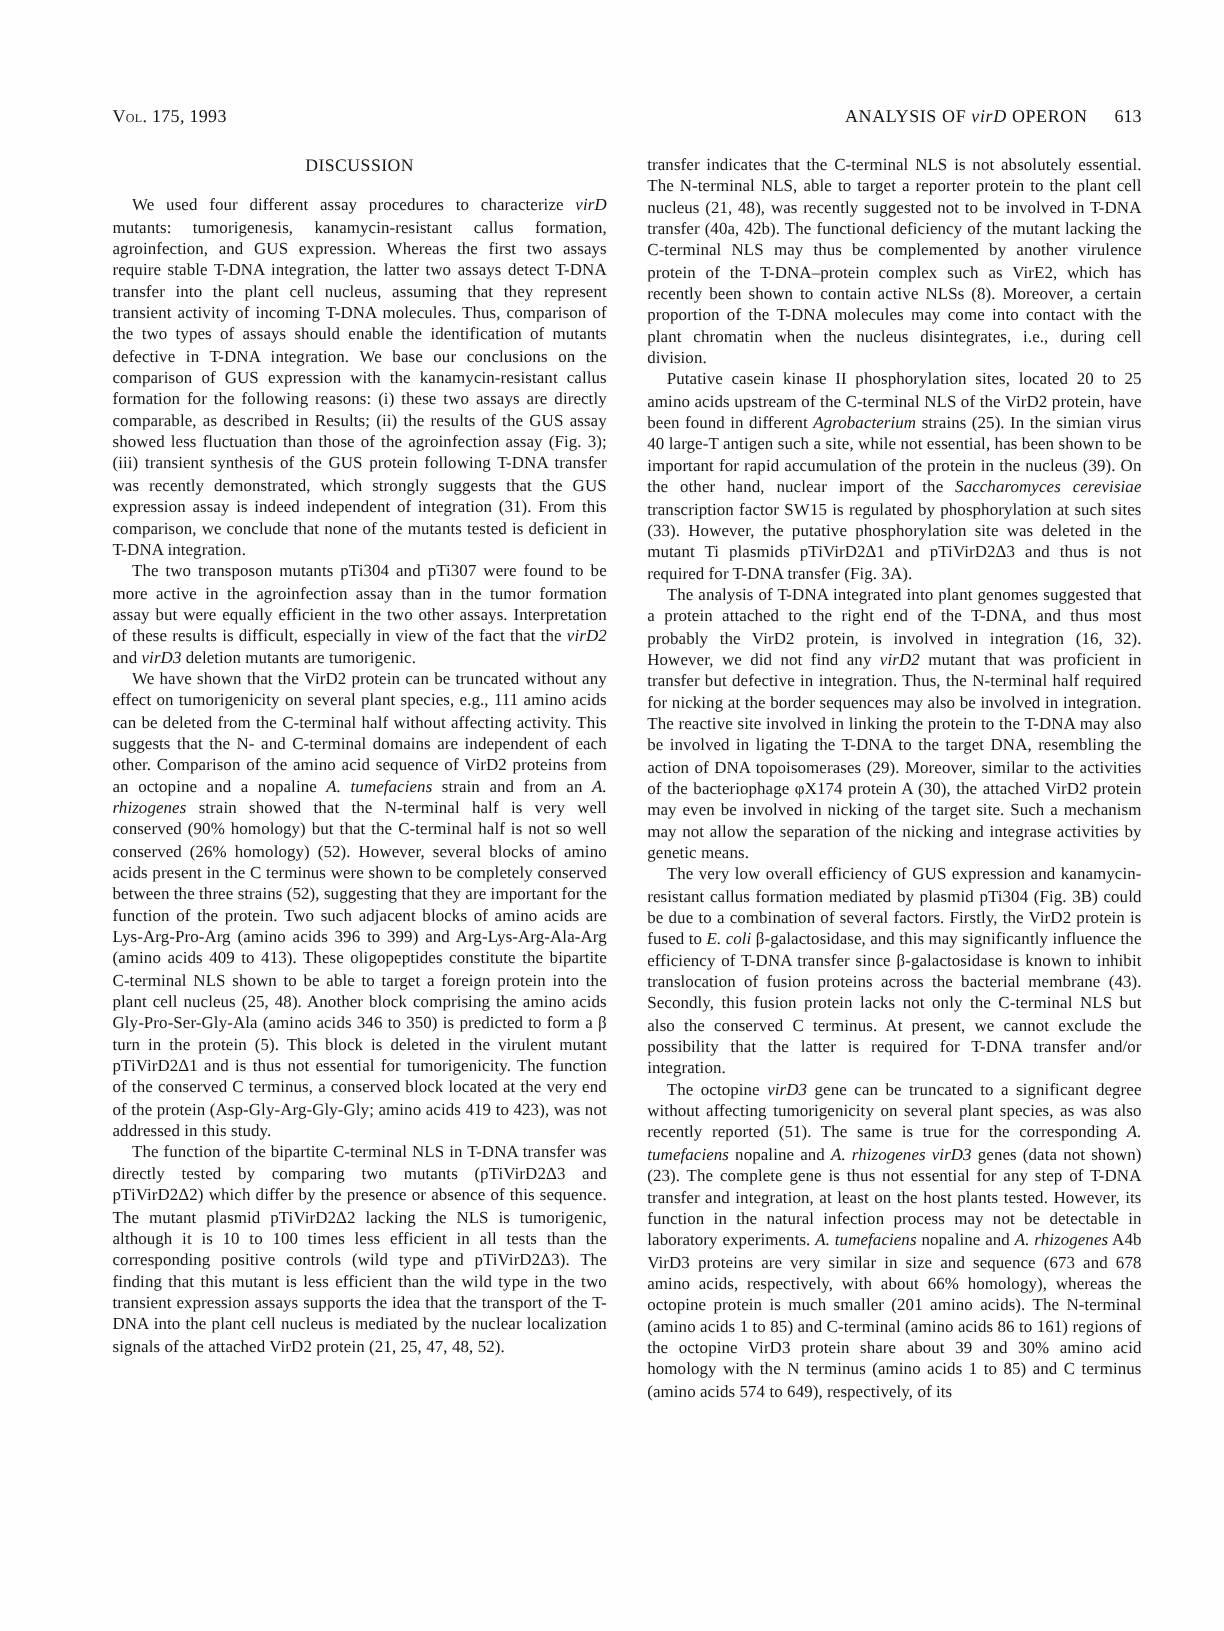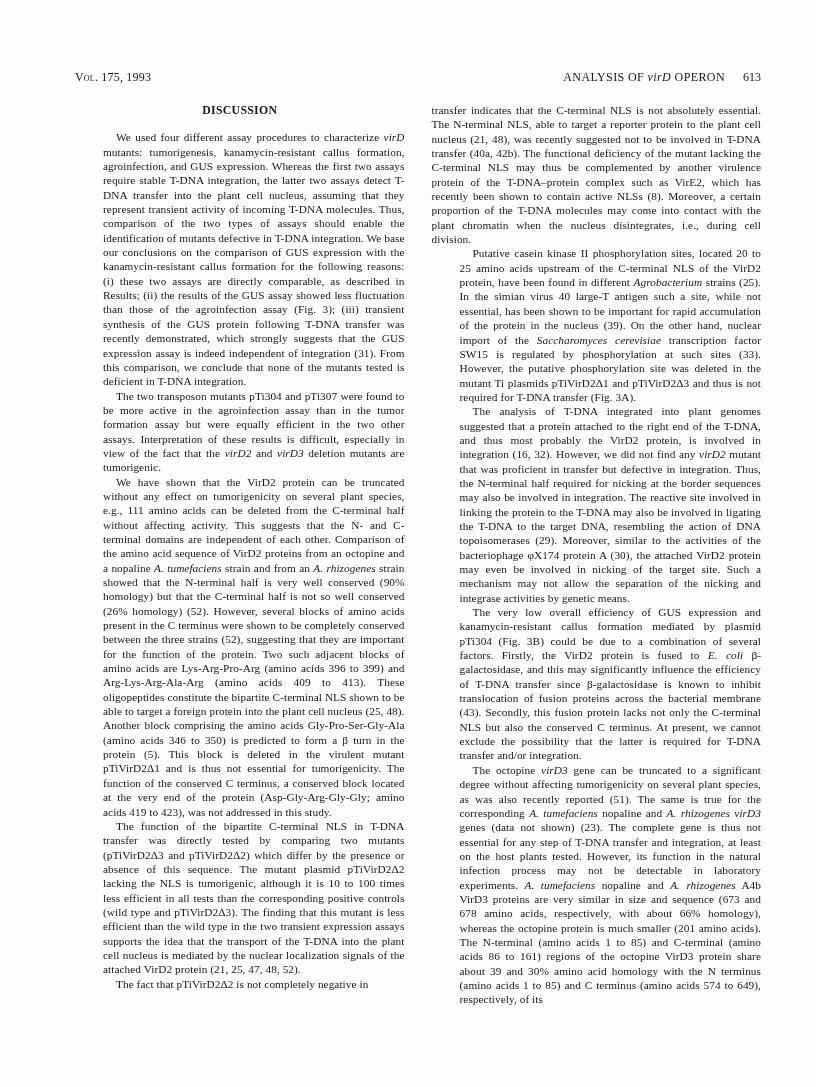--- a/index.html
+++ b/index.html
@@ -52,33 +52,32 @@
   }
   .col {
     width: 330px;
     text-align: justify;
     font-size: 11.3px;
     line-height: 14.35px;
     letter-spacing: 0.05px;
   }
   .section-heading {
     text-align: center;
-    font-weight: bold;
+    font-weight: normal;
     font-size: 11.8px;
     letter-spacing: 0.3px;
     margin: 0 0 13px 0;
   }
   .col p {
     margin: 0;
     padding: 0;
     font-family: Liberation Serif, serif;
   }
   .col p.indent {
     text-indent: 13px;
-    margin-left: 28px;
   }
   .col p em, .running-title em {
     font-style: italic;
   }
 </style>
 </head>
 <body>
 
 <div class="page">
 
@@ -91,21 +90,20 @@
   </div>
 
   <div class="columns">
     <div class="col">
       <h2 class="section-heading">DISCUSSION</h2>
       <div>
           <p class="indent"><span>We used four different assay procedures to characterize </span><em>virD</em><span> mutants: tumorigenesis, kanamycin-resistant callus formation, agroinfection, and GUS expression. Whereas the first two assays require stable T-DNA integration, the latter two assays detect T-DNA transfer into the plant cell nucleus, assuming that they represent transient activity of incoming T-DNA molecules. Thus, comparison of the two types of assays should enable the identification of mutants defective in T-DNA integration. We base our conclusions on the comparison of GUS expression with the kanamycin-resistant callus formation for the following reasons: (i) these two assays are directly comparable, as described in Results; (ii) the results of the GUS assay showed less fluctuation than those of the agroinfection assay (Fig. 3); (iii) transient synthesis of the GUS protein following T-DNA transfer was recently demonstrated, which strongly suggests that the GUS expression assay is indeed independent of integration (31). From this comparison, we conclude that none of the mutants tested is deficient in T-DNA integration.</span></p>
           <p class="indent"><span>The two transposon mutants pTi304 and pTi307 were found to be more active in the agroinfection assay than in the tumor formation assay but were equally efficient in the two other assays. Interpretation of these results is difficult, especially in view of the fact that the </span><em>virD2</em><span> and </span><em>virD3</em><span> deletion mutants are tumorigenic.</span></p>
           <p class="indent"><span>We have shown that the VirD2 protein can be truncated without any effect on tumorigenicity on several plant species, e.g., 111 amino acids can be deleted from the C-terminal half without affecting activity. This suggests that the N- and C-terminal domains are independent of each other. Comparison of the amino acid sequence of VirD2 proteins from an octopine and a nopaline </span><em>A. tumefaciens</em><span> strain and from an </span><em>A. rhizogenes</em><span> strain showed that the N-terminal half is very well conserved (90% homology) but that the C-terminal half is not so well conserved (26% homology) (52). However, several blocks of amino acids present in the C terminus were shown to be completely conserved between the three strains (52), suggesting that they are important for the function of the protein. Two such adjacent blocks of amino acids are Lys-Arg-Pro-Arg (amino acids 396 to 399) and Arg-Lys-Arg-Ala-Arg (amino acids 409 to 413). These oligopeptides constitute the bipartite C-terminal NLS shown to be able to target a foreign protein into the plant cell nucleus (25, 48). Another block comprising the amino acids Gly-Pro-Ser-Gly-Ala (amino acids 346 to 350) is predicted to form a β turn in the protein (5). This block is deleted in the virulent mutant pTiVirD2Δ1 and is thus not essential for tumorigenicity. The function of the conserved C terminus, a conserved block located at the very end of the protein (Asp-Gly-Arg-Gly-Gly; amino acids 419 to 423), was not addressed in this study.</span></p>
           <p class="indent"><span>The function of the bipartite C-terminal NLS in T-DNA transfer was directly tested by comparing two mutants (pTiVirD2Δ3 and pTiVirD2Δ2) which differ by the presence or absence of this sequence. The mutant plasmid pTiVirD2Δ2 lacking the NLS is tumorigenic, although it is 10 to 100 times less efficient in all tests than the corresponding positive controls (wild type and pTiVirD2Δ3). The finding that this mutant is less efficient than the wild type in the two transient expression assays supports the idea that the transport of the T-DNA into the plant cell nucleus is mediated by the nuclear localization signals of the attached VirD2 protein (21, 25, 47, 48, 52).</span></p>
-          <p class="indent"><span>The fact that pTiVirD2Δ2 is not completely negative in</span></p>
         </div>
     </div>
     <div class="col">
       <div>
           <p class="noindent"><span>transfer indicates that the C-terminal NLS is not absolutely essential. The N-terminal NLS, able to target a reporter protein to the plant cell nucleus (21, 48), was recently suggested not to be involved in T-DNA transfer (40a, 42b). The functional deficiency of the mutant lacking the C-terminal NLS may thus be complemented by another virulence protein of the T-DNA–protein complex such as VirE2, which has recently been shown to contain active NLSs (8). Moreover, a certain proportion of the T-DNA molecules may come into contact with the plant chromatin when the nucleus disintegrates, i.e., during cell division.</span></p>
           <p class="indent"><span>Putative casein kinase II phosphorylation sites, located 20 to 25 amino acids upstream of the C-terminal NLS of the VirD2 protein, have been found in different </span><em>Agrobacterium</em><span> strains (25). In the simian virus 40 large-T antigen such a site, while not essential, has been shown to be important for rapid accumulation of the protein in the nucleus (39). On the other hand, nuclear import of the </span><em>Saccharomyces cerevisiae</em><span> transcription factor SW15 is regulated by phosphorylation at such sites (33). However, the putative phosphorylation site was deleted in the mutant Ti plasmids pTiVirD2Δ1 and pTiVirD2Δ3 and thus is not required for T-DNA transfer (Fig. 3A).</span></p>
           <p class="indent"><span>The analysis of T-DNA integrated into plant genomes suggested that a protein attached to the right end of the T-DNA, and thus most probably the VirD2 protein, is involved in integration (16, 32). However, we did not find any </span><em>virD2</em><span> mutant that was proficient in transfer but defective in integration. Thus, the N-terminal half required for nicking at the border sequences may also be involved in integration. The reactive site involved in linking the protein to the T-DNA may also be involved in ligating the T-DNA to the target DNA, resembling the action of DNA topoisomerases (29). Moreover, similar to the activities of the bacteriophage φX174 protein A (30), the attached VirD2 protein may even be involved in nicking of the target site. Such a mechanism may not allow the separation of the nicking and integrase activities by genetic means.</span></p>
           <p class="indent"><span>The very low overall efficiency of GUS expression and kanamycin-resistant callus formation mediated by plasmid pTi304 (Fig. 3B) could be due to a combination of several factors. Firstly, the VirD2 protein is fused to </span><em>E. coli</em><span> β-galactosidase, and this may significantly influence the efficiency of T-DNA transfer since β-galactosidase is known to inhibit translocation of fusion proteins across the bacterial membrane (43). Secondly, this fusion protein lacks not only the C-terminal NLS but also the conserved C terminus. At present, we cannot exclude the possibility that the latter is required for T-DNA transfer and/or integration.</span></p>
           <p class="indent"><span>The octopine </span><em>virD3</em><span> gene can be truncated to a significant degree without affecting tumorigenicity on several plant species, as was also recently reported (51). The same is true for the corresponding </span><em>A. tumefaciens</em><span> nopaline and </span><em>A. rhizogenes virD3</em><span> genes (data not shown) (23). The complete gene is thus not essential for any step of T-DNA transfer and integration, at least on the host plants tested. However, its function in the natural infection process may not be detectable in laboratory experiments. </span><em>A. tumefaciens</em><span> nopaline and </span><em>A. rhizogenes</em><span> A4b VirD3 proteins are very similar in size and sequence (673 and 678 amino acids, respectively, with about 66% homology), whereas the octopine protein is much smaller (201 amino acids). The N-terminal (amino acids 1 to 85) and C-terminal (amino acids 86 to 161) regions of the octopine VirD3 protein share about 39 and 30% amino acid homology with the N terminus (amino acids 1 to 85) and C terminus (amino acids 574 to 649), respectively, of its</span></p>
         </div>

